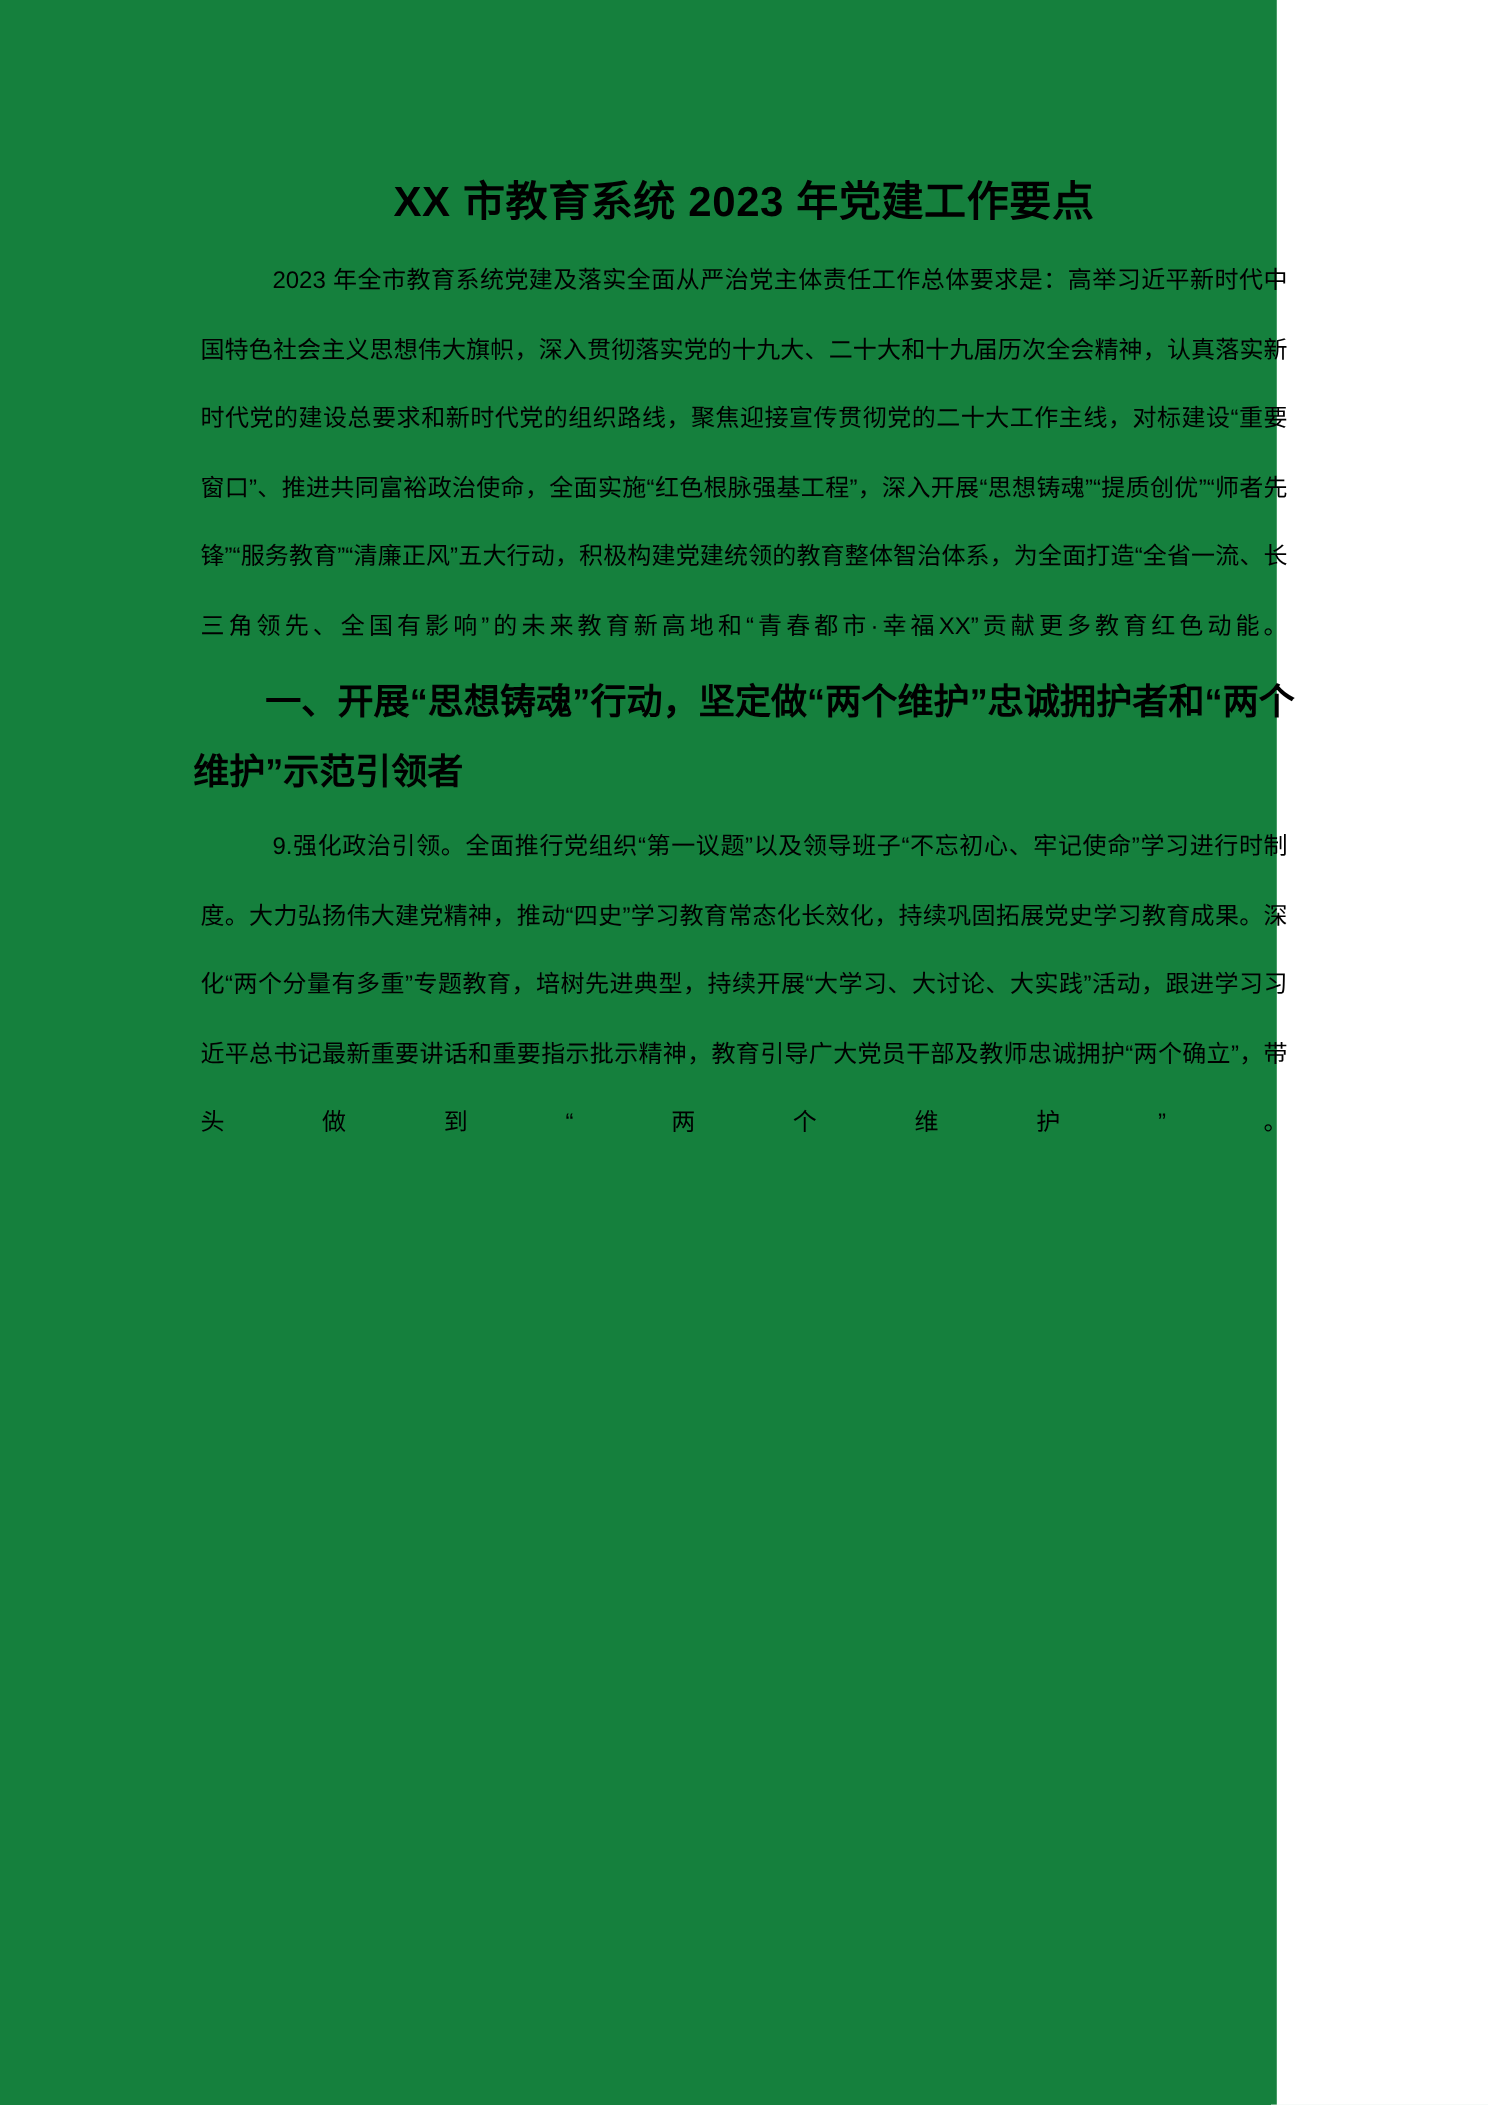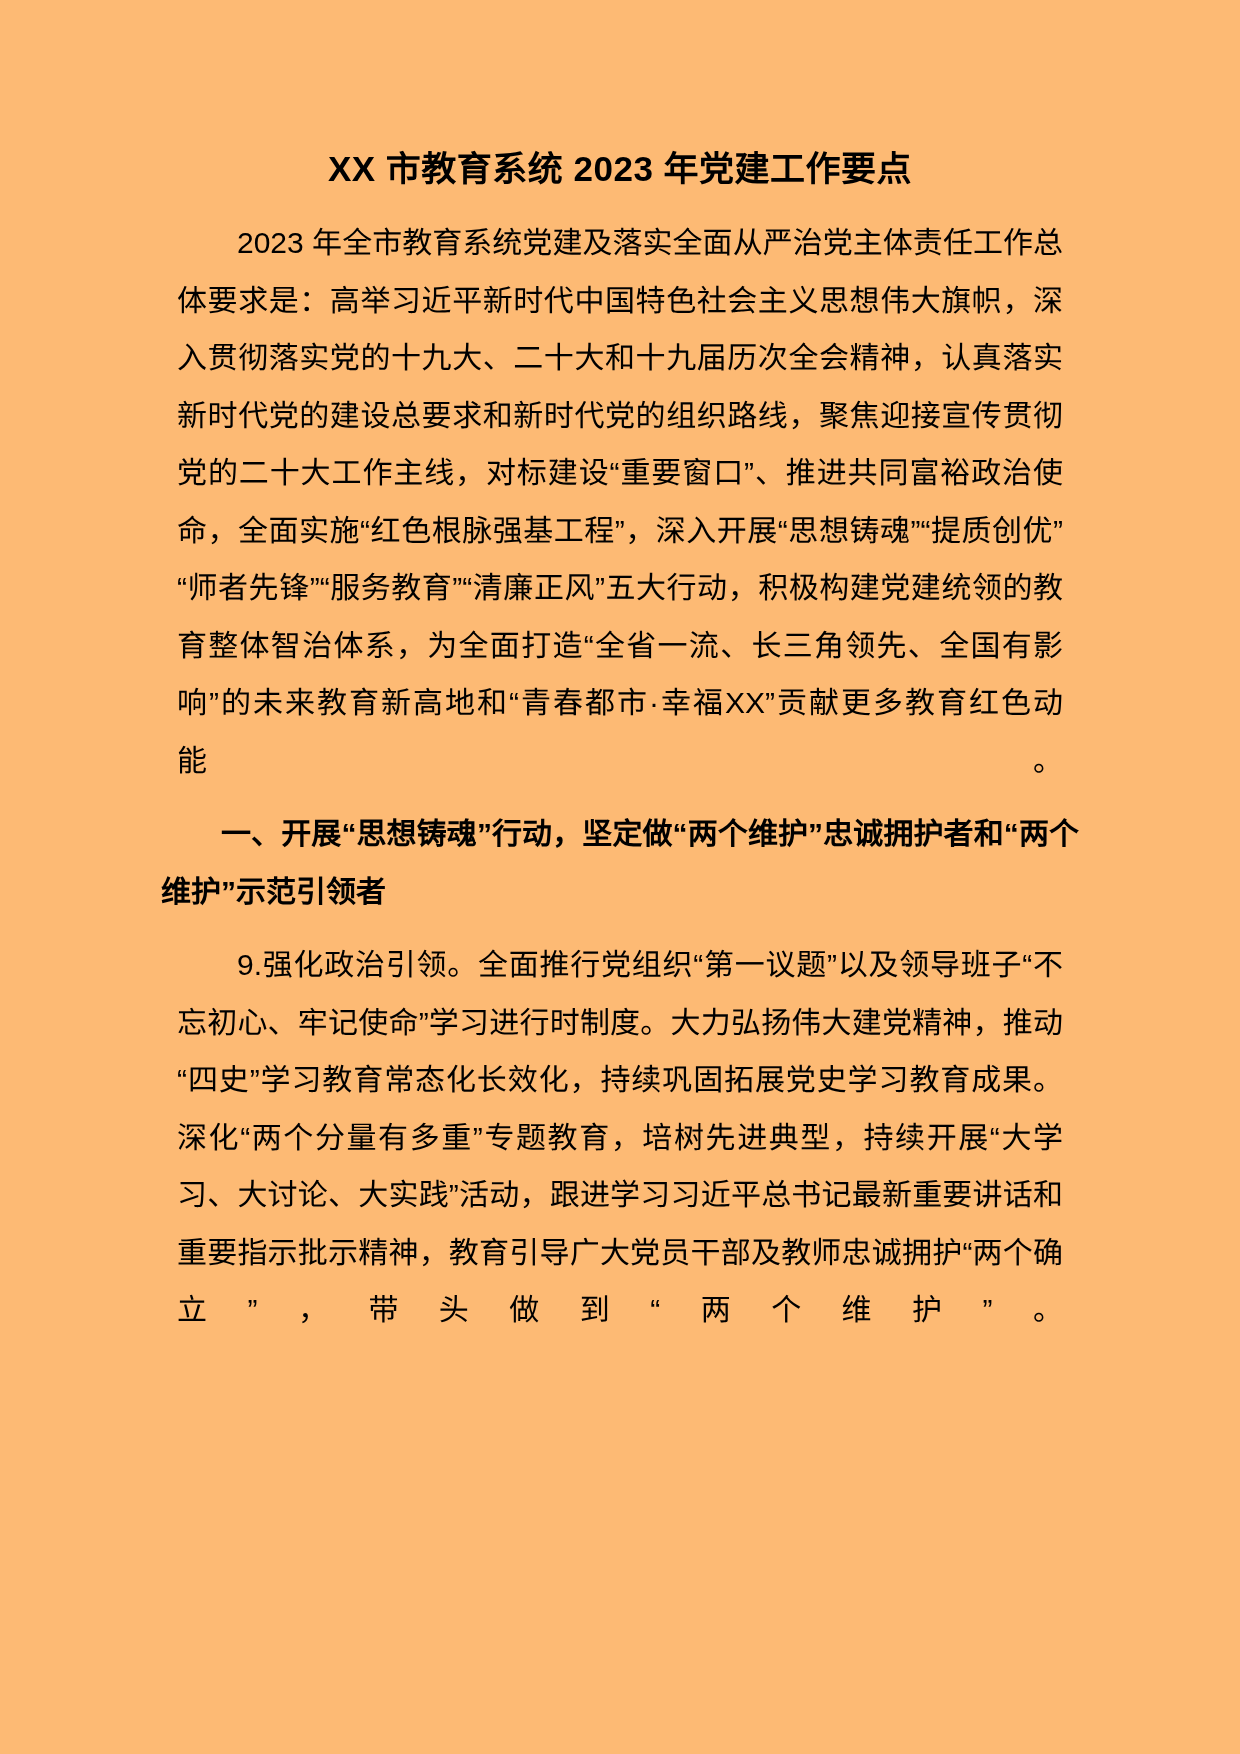--- a/index.html
+++ b/index.html
@@ -16,23 +16,23 @@
     font-family: "Liberation Sans", "DejaVu Sans", sans-serif;
     color: #000000;
     -webkit-font-smoothing: antialiased;
   }
 
   
   .page {
     position: absolute;
     left: 0;
     top: 0;
-    width: 1240px;
+    width: 1064px;
     height: 1754px;
-    background: #fdba74;
+    background: #15803d;
     box-sizing: border-box;
   }
 
   
   .doc-body {
     position: absolute;
     left: 161px;
     top: 140px;
     width: 918px;
   }
@@ -56,28 +56,28 @@
     text-align: justify;
     text-align-last: left;
     text-justify: inter-character;
     text-indent: 60px;
     margin: 0;
     letter-spacing: 0;
   }
 
   
   .para {
-    font-size: 30px;
+    font-size: 20px;
     font-weight: 400;
     line-height: 57.5px;
     text-align: justify;
     text-align-last: left;
     text-justify: inter-character;
     text-indent: 60px;
-    margin: 16px;
+    margin: 6px;
     letter-spacing: 0;
   }
 
   
   .para.full {
     text-align-last: justify;
   }
 </style>
 </head>
 <body>

